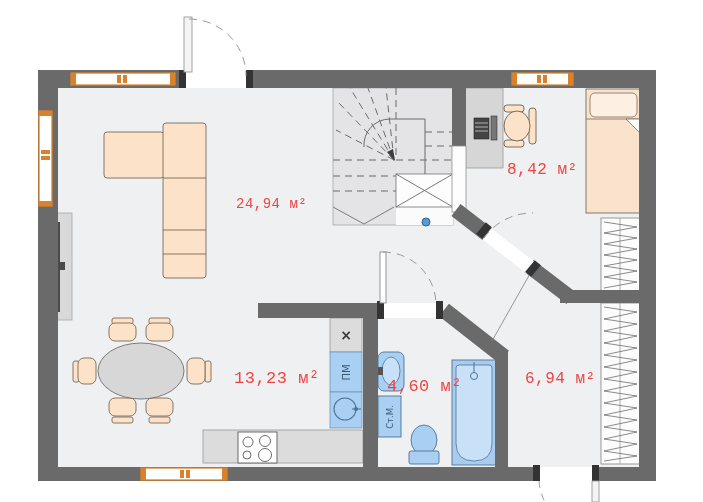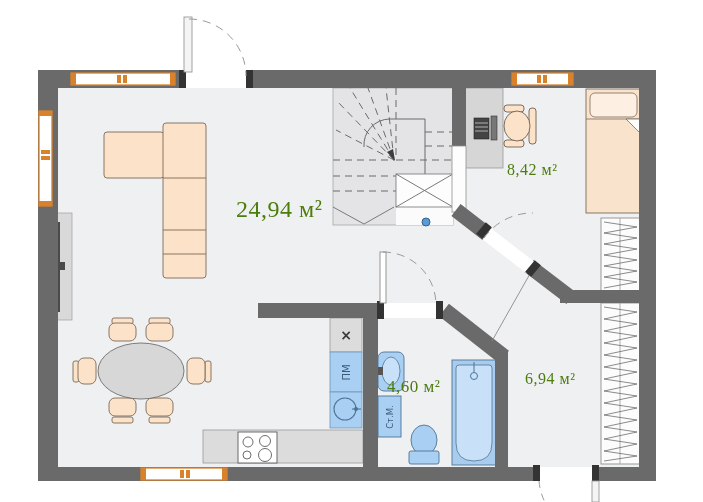--- a/index.html
+++ b/index.html
@@ -2,22 +2,22 @@
 <html><head>
 <meta charset="utf-8">
 <style>
   html,body{margin:0;padding:0;background:#ffffff;}
   #plan-root{
     position:relative;width:703px;height:502px;background:#ffffff;
     font-family:"DejaVu Sans", sans-serif;overflow:hidden;
   }
   #plan-root svg{position:absolute;left:0;top:0;}
   .room-label{
-    position:absolute;color:#4d7c0f;letter-spacing:.5px;white-space:nowrap;
-    font-family:Liberation Serif, serif;
+    position:absolute;color:#ef4444;letter-spacing:.5px;white-space:nowrap;
+    font-family:Liberation Mono, monospace;
   }
   .appliance-label{
     position:absolute;display:flex;align-items:center;justify-content:center;
     color:#3b5a76;font-family:"DejaVu Sans", sans-serif;
   }
   .appliance-label .vertical{transform:rotate(-90deg);white-space:nowrap;}
   .x-label{color:#3a3a3a;font-size:14px;font-weight:bold;}
 </style>
 </head>
 <body>
@@ -243,22 +243,23 @@
     <g>
       <rect x="540" y="467" width="52" height="14" fill="#ffffff"></rect>
       <rect x="533" y="465" width="7" height="16" fill="#333333"></rect>
       <rect x="592" y="465" width="7" height="16" fill="#333333"></rect>
       <rect x="592" y="481" width="7" height="21" fill="#f4f4f4" stroke="#999999" stroke-width="0.9"></rect>
       <path d="M 539,481 A 57 57 0 0 0 566,525" fill="none" stroke="#9a9a9a" stroke-width="1" stroke-dasharray="7 6"></path>
     </g>
   </g>
 </svg>
 
-<div class="room-label" style="left:236px;top:196px;font-size:24px;">24,94 м²</div>
+<div class="room-label" style="left:236px;top:196px;font-size:14px;">24,94 м²</div>
 <div class="room-label" style="left:507px;top:161px;font-size:16px;">8,42 м²</div>
+<div class="room-label" style="left:234px;top:369px;font-size:17px;">13,23 м²</div>
 <div class="room-label" style="left:387px;top:377px;font-size:17px;text-align:center;">4,60 м²</div>
 <div class="room-label" style="left:525px;top:370px;font-size:16px;">6,94 м²</div>
 
 <div class="appliance-label x-label" style="left:330px;top:318px;width:32px;height:34px;">
   <span>×</span>
 </div>
 <div class="appliance-label" style="left:330px;top:352px;width:32px;height:40px;font-size:10px;">
   <span class="vertical">ПМ</span>
 </div>
 <div class="appliance-label" style="left:378px;top:396px;width:23px;height:41px;font-size:8.5px;">

